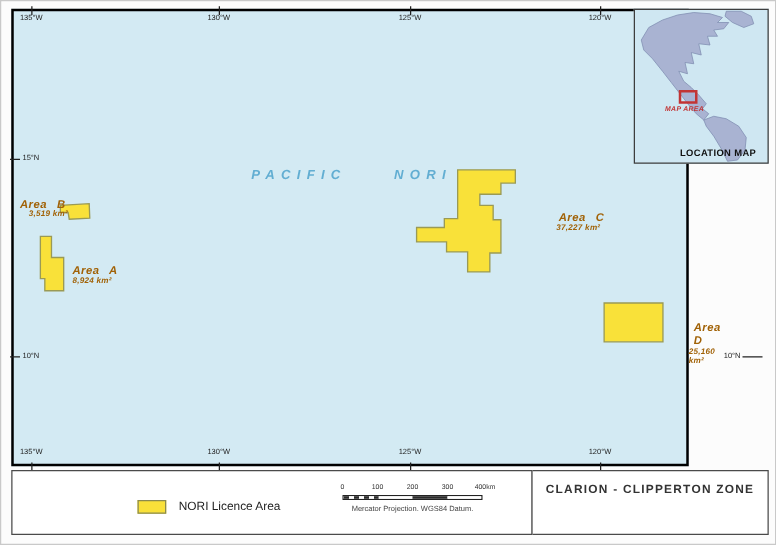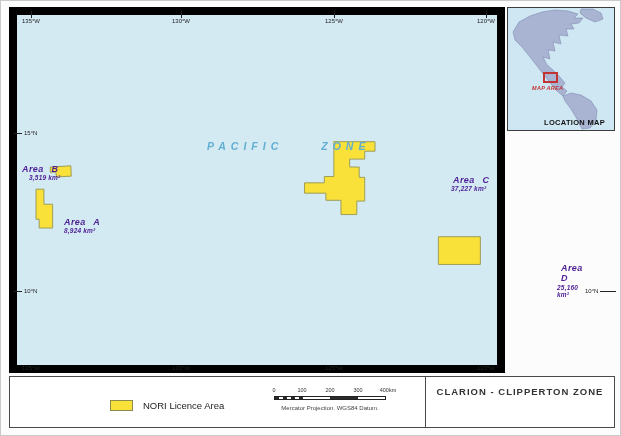--- a/index.html
+++ b/index.html
@@ -1,29 +1,29 @@
 <!DOCTYPE html>
 <html><head>
 <meta charset="utf-8">
 <style>
   * { margin:0; padding:0; box-sizing:border-box; }
   body { font-family:"Liberation Sans", sans-serif; background:#eee; }
   .figure { position:relative; width:621px; height:436px; background:#fcfcfc;
             border:1px solid #c9c9c9; overflow:hidden; }
 
   
-  .map { position:absolute; left:8px; top:6px; width:496px; height:366px;
-         background:#d3eaf3; border:8px solid #000000; }
+  .map { position:absolute; left:8px; top:6px; width:542px; height:366px;
+         background:#d3eaf3; border:2px solid #000000; }
   .map-svg { position:absolute; left:0; top:0; width:100%; height:100%; }
 
   .ocean-label { position:absolute; left:190px; top:125px; display:flex; gap:38px;
                  font-style:italic; font-size:10.5px; font-weight:bold;
                  letter-spacing:5px; color:#62aed2; }
 
-  .area-label { position:absolute; font-style:italic; font-weight:bold; color:#4c1d95; line-height:1.15; }
+  .area-label { position:absolute; font-style:italic; font-weight:bold; color:#a16207; line-height:1.15; }
   .area-name { font-size:9px; word-spacing:5px; letter-spacing:0.4px; display:block; }
   .area-size { font-size:6.5px; letter-spacing:0.2px; display:block; }
 
   .tick-label { position:absolute; font-size:6px; color:#222; }
   .tick-top-line, .tick-bottom-line { position:absolute; width:1px; height:7px; background:#222; }
   .tick-top-label { width:32px; text-align:center; top:3px; }
   .tick-bottom-label { width:32px; text-align:center; top:350px; }
   .tick-side { position:absolute; display:flex; align-items:center; gap:2px;
                font-size:6px; color:#222; }
   .tick-dash { display:inline-block; height:1px; background:#222; }
@@ -71,21 +71,21 @@
 
     <svg class="map-svg" viewBox="0 0 606 366">
       <path stroke-width="1.2" d="M42,154 L68,152.5 L68.5,165.5 L50,166.5 L49,160.5 L42,160.5 Z" fill="#f9e139" stroke="#9a9a55"></path>
       <path stroke-width="1.2" d="M24,182 L34,182 L34,201 L45,201 L45,231 L28,231 L28,220 L24,220 Z" fill="#f9e139" stroke="#9a9a55"></path>
       <path stroke-width="1.2" d="M400,122 L452,122 L452,134 L439,134 L439,144 L420,144 L420,154 L432,154 L432,167 L439,167 L439,197 L429,197 L429,214 L409,214 L409,196 L390,196 L390,187 L363,187 L363,174 L388,174 L388,166 L400,166 Z" fill="#f9e139" stroke="#9a9a55"></path>
       <path stroke-width="1.2" d="M532,242 L585,242 L585,277 L532,277 Z" fill="#f9e139" stroke="#9a9a55"></path>
     </svg>
 
     <div class="ocean-label">
       <span>PACIFIC</span>
-      <span>ZONE</span>
+      <span>NORI</span>
     </div>
 
     <div class="area-label" style="left:5px; top:149px;">
       <span class="area-name">Area B</span>
       <span class="area-size" style="padding-left:7px;">3,519 km²</span>
     </div>
     <div class="area-label" style="left:47px; top:185px;margin-top:17px;">
       <span class="area-name">Area A</span>
       <span class="area-size">8,924 km²</span>
     </div>

